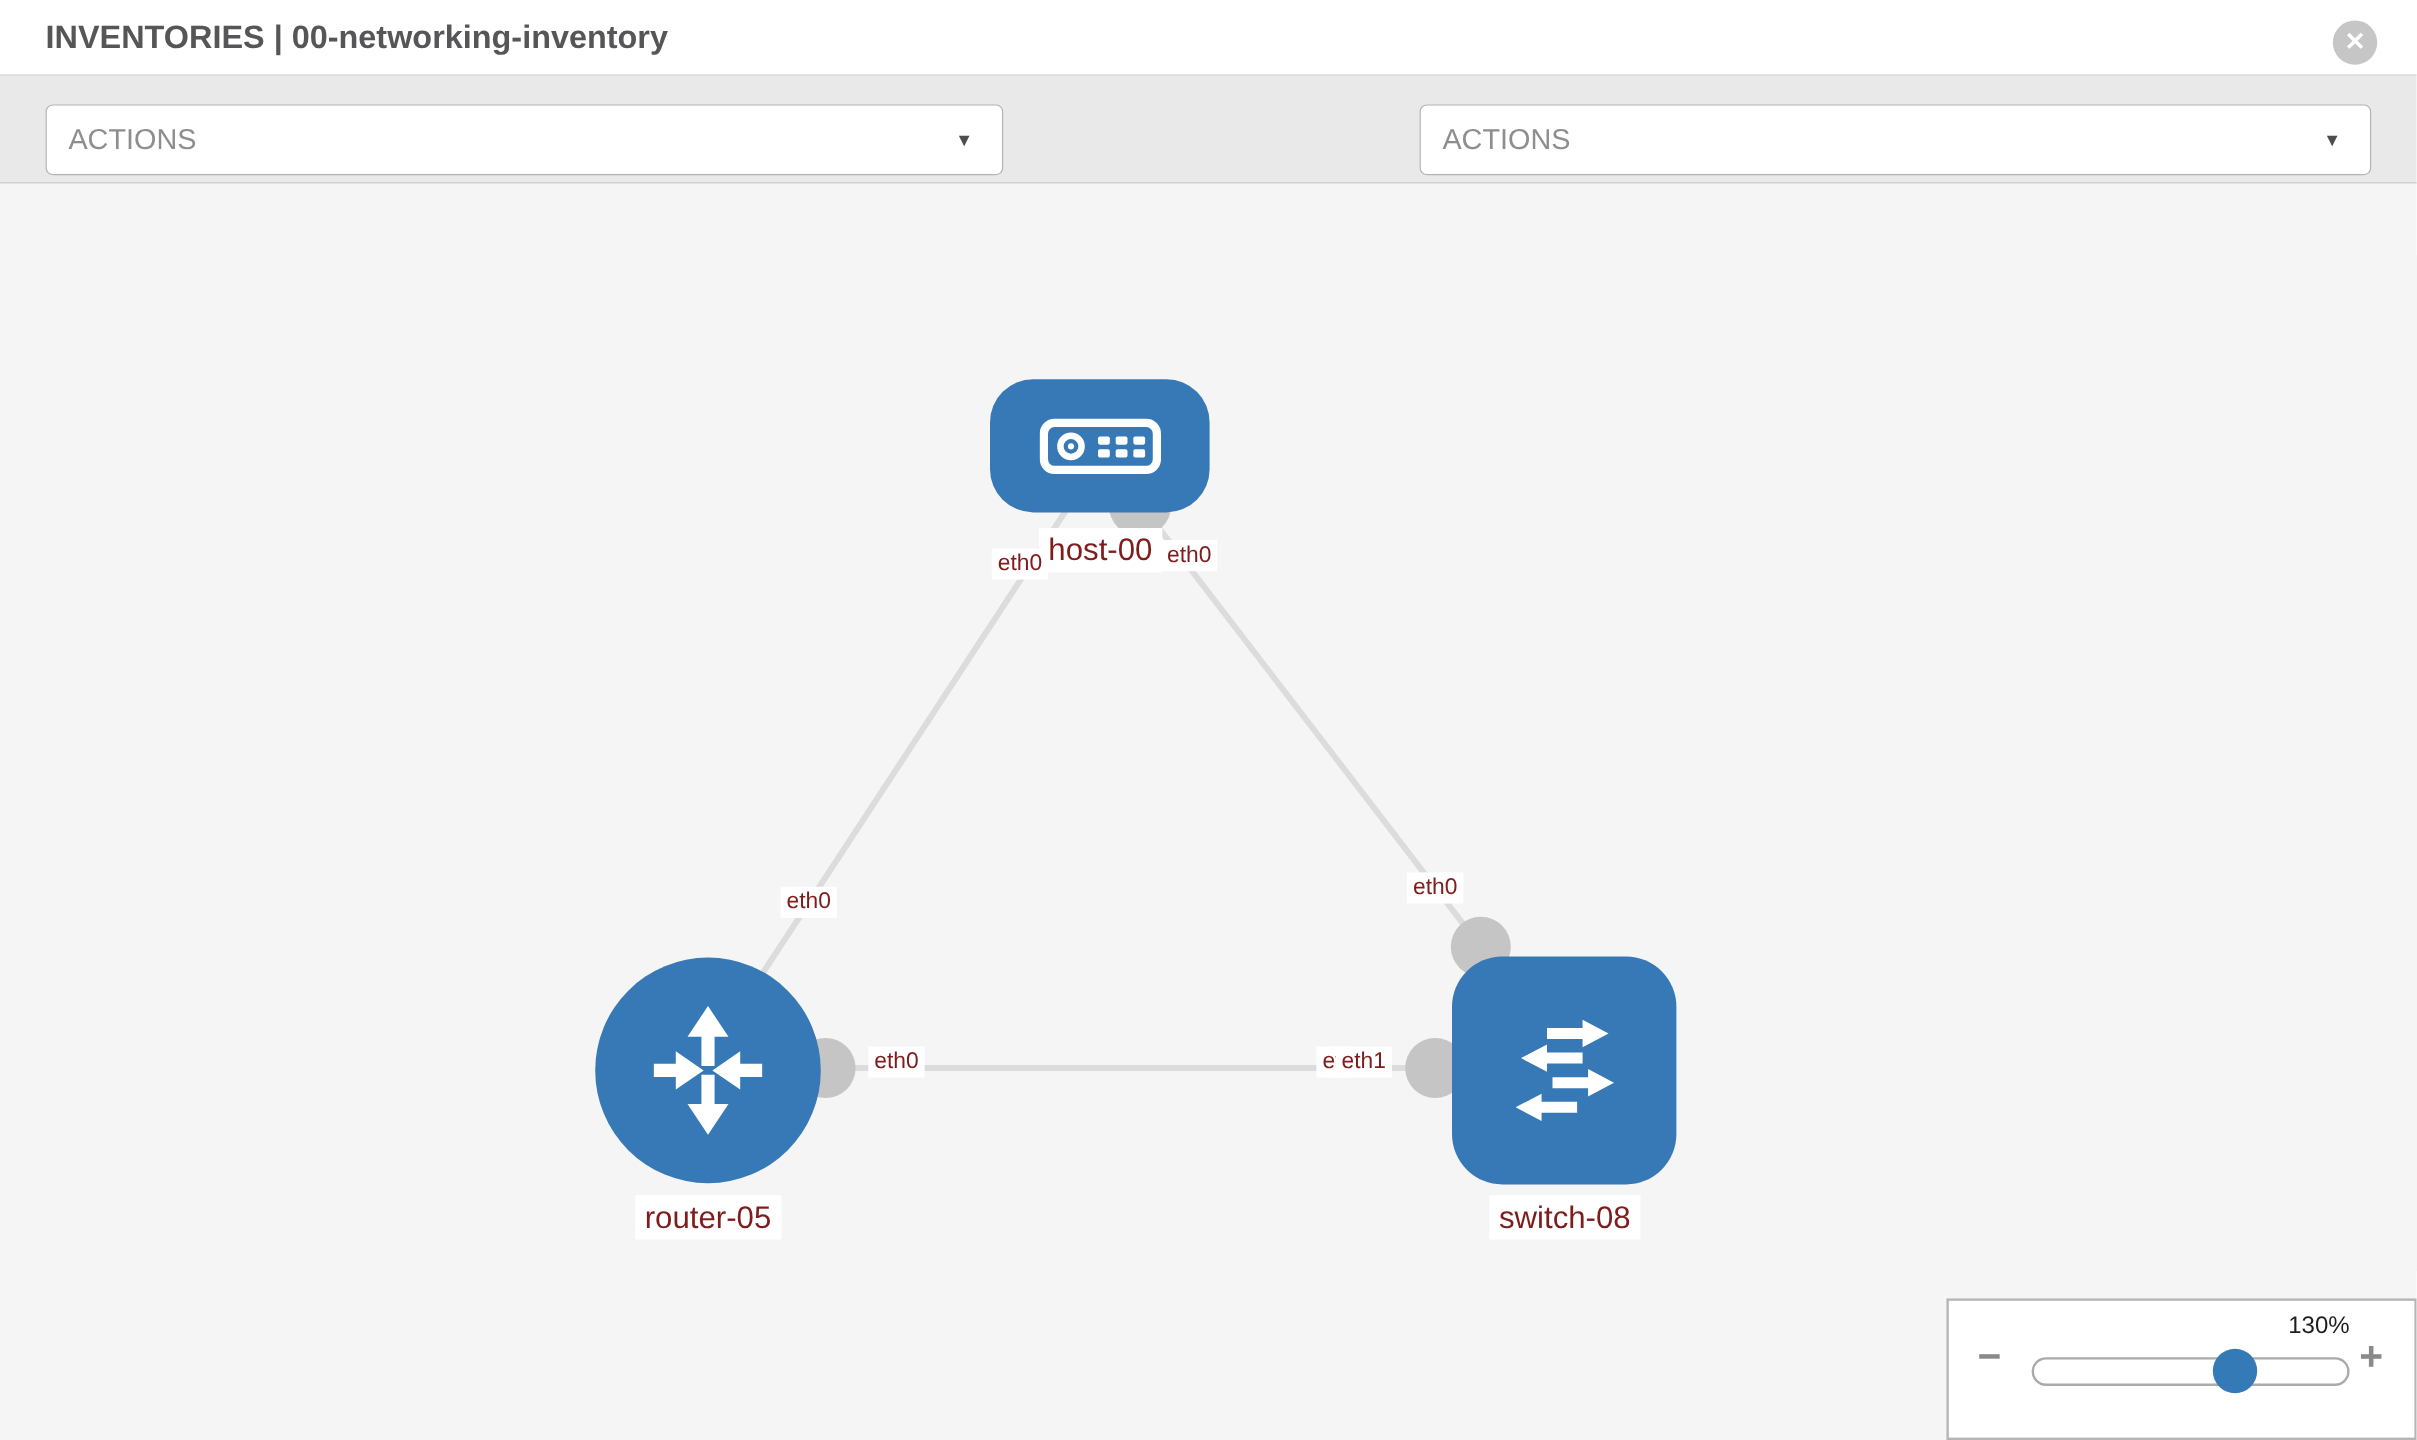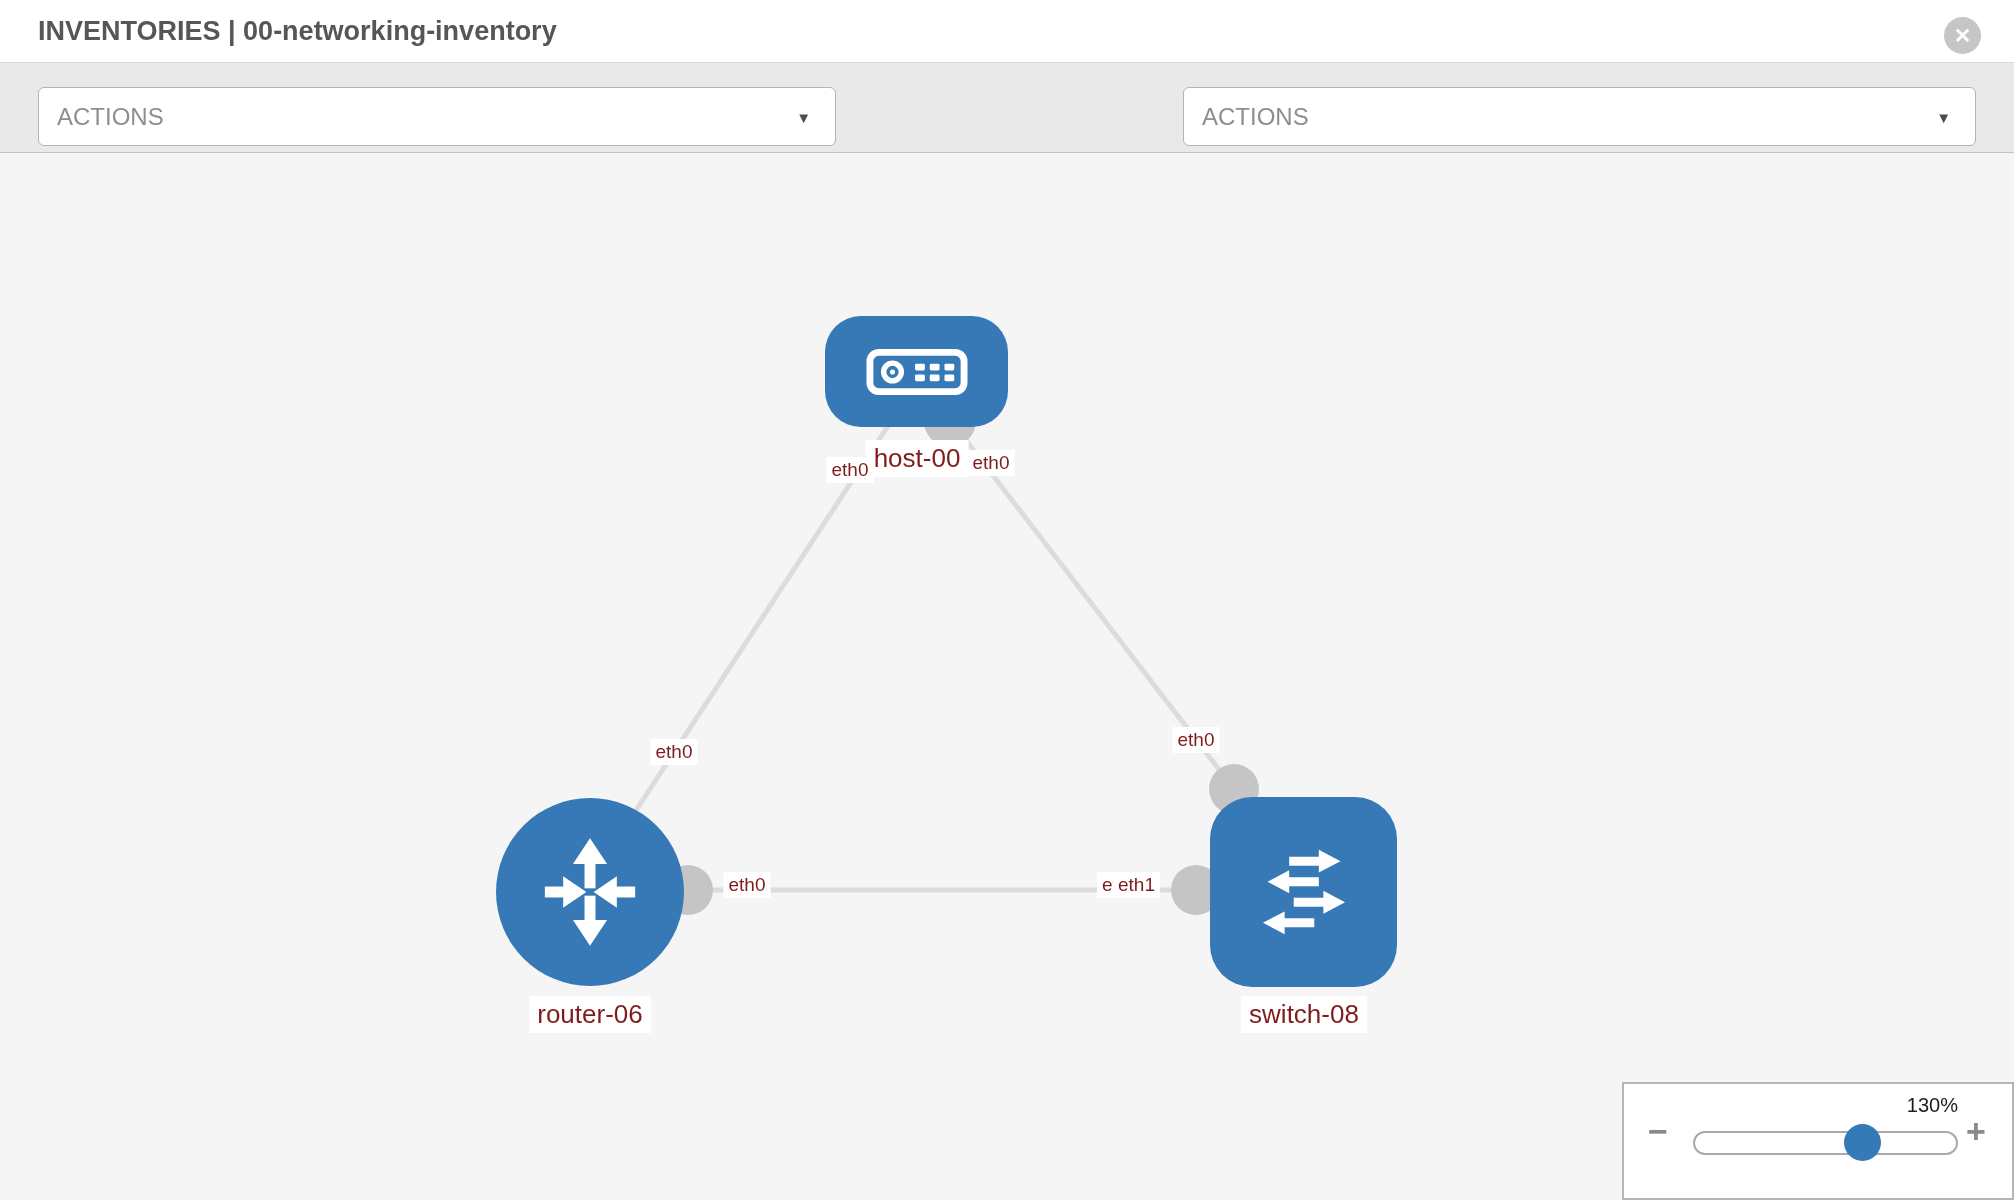--- a/index.html
+++ b/index.html
@@ -152,21 +152,21 @@
             <polygon points="18,41 37,31 37,51" stroke="none"></polygon>
           <path d="M41 59 L71 59"></path>
             <polygon points="86,59 67,49 67,69" stroke="none"></polygon>
           <path d="M59 77 L29 77"></path>
             <polygon points="14,77 33,67 33,87" stroke="none"></polygon>
         </g>
       </svg>
     </div>
 
     <div class="chip node-label" id="lbl-host">host-00</div>
-    <div class="chip node-label" id="lbl-router">router-06</div>
+    <div class="chip node-label" id="lbl-router">router-05</div>
     <div class="chip node-label" id="lbl-switch">switch-08</div>
 
     <div class="chip if-label" id="if-host-left">eth0</div>
     <div class="chip if-label" id="if-host-right">eth0</div>
     <div class="chip if-label" id="if-router-diag">eth0</div>
     <div class="chip if-label" id="if-switch-diag">eth0</div>
     <div class="chip if-label" id="if-horiz-router">eth0</div>
     <div class="chip if-label left-anchor" id="if-horiz-sw-partial">et</div>
     <div class="chip if-label left-anchor" id="if-horiz-sw">eth1</div>
 

